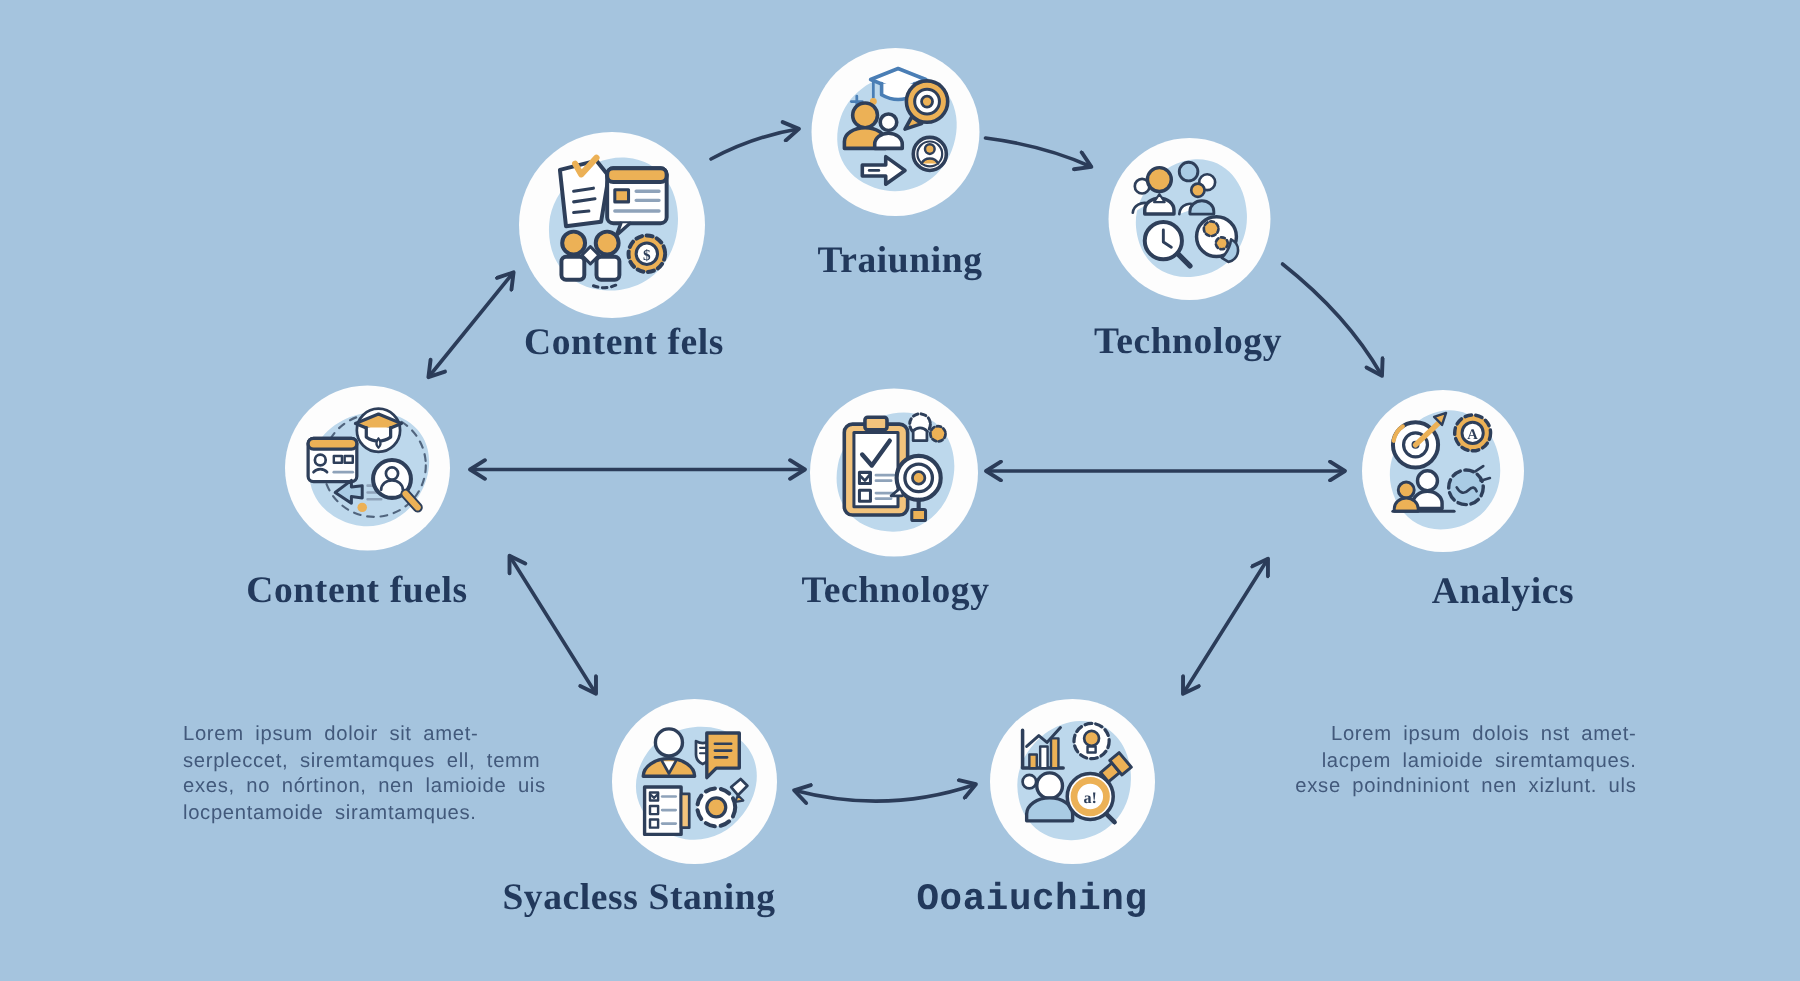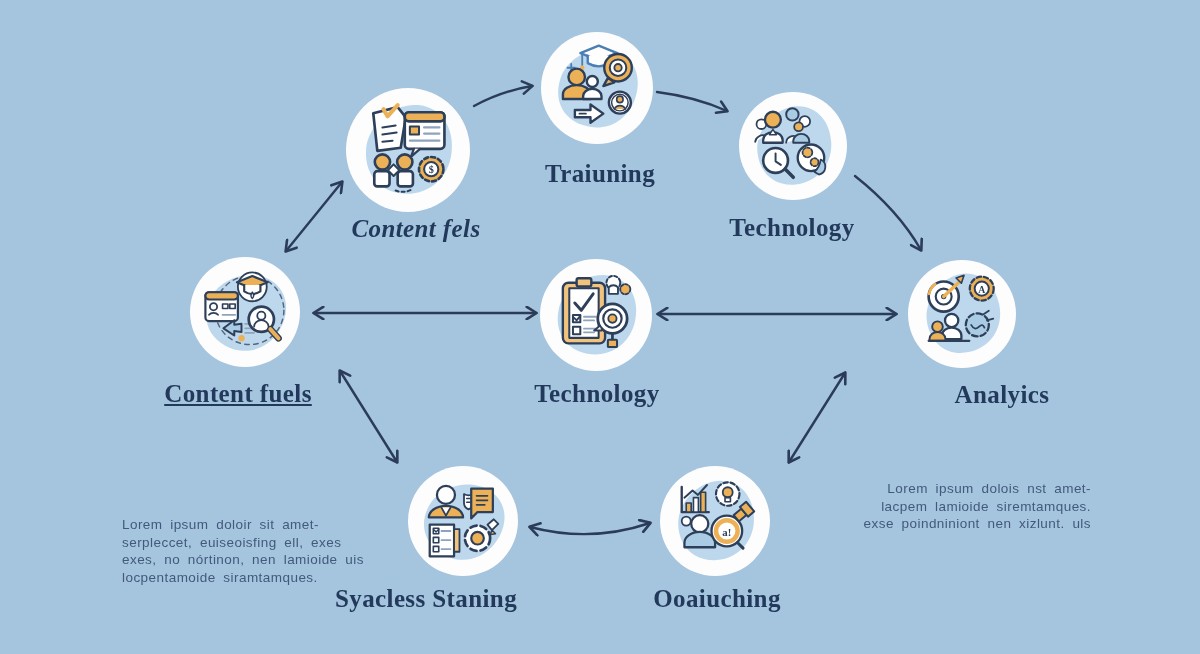--- a/index.html
+++ b/index.html
@@ -67,21 +67,21 @@
         <circle cx="47" cy="62" r="7.5" fill="#ecb156"></circle>
         <rect x="40" y="71" width="15" height="15" rx="3" fill="#fff"></rect>
         <rect x="32" y="66" width="8" height="8" transform="rotate(45 36 70)" fill="#fff" stroke-width="2"></rect>
         <circle cx="73" cy="69" r="12" fill="#ecb156" stroke-dasharray="4 3"></circle>
         <circle cx="73" cy="69" r="7" fill="#fff" stroke-width="2"></circle>
         <text x="73" y="73" font-size="10" font-weight="bold" fill="#2e3f5a" stroke="none" text-anchor="middle" font-family="'Liberation Serif',serif">$</text>
         <path d="M38 90 q8 3 16 -1" stroke-dasharray="3 3" stroke-width="2"></path>
       </g>
     </svg>
   </div>
-  <div class="node-label" style="left:416px;top:215px;font-style:italic;">Content fels</div>
+  <div class="node-label" style="left:416px;top:215px;">Content fels</div>
 
   <div class="node" style="left:541px;top:32px;width:112px;height:112px;">
     <svg viewBox="0 0 100 100">
       <path d="M60 6 C84 8 96 30 93 53 C90 78 70 95 45 93 C21 91 7 73 9 49 C11 25 36 4 60 6Z" fill="#bdd8ec" transform="rotate(14 50 50)"></path>
       <g stroke="#2e3f5a" stroke-width="2.6" fill="none" stroke-linecap="round" stroke-linejoin="round">
         <path d="M52 4 L72 12 L52 20 L32 12 Z" fill="#fff" stroke="#4a7eb5"></path>
         <path d="M40 15 v8 q12 7 24 0 v-8" fill="#fff" stroke="#4a7eb5"></path>
         <path d="M34 13 v12" stroke="#4a7eb5" stroke-width="2"></path>
         <circle cx="34" cy="28" r="2.5" fill="#ecb156" stroke="none"></circle>
         <path d="M18 28 h8 M22 24 v8" stroke="#4a7eb5" stroke-width="2"></path>
@@ -150,21 +150,21 @@
         <path d="M50 63 h16 M50 68 h14 M50 73 h10" stroke="#8fa3ba" stroke-width="2"></path>
         <circle cx="68" cy="58" r="14" fill="#fff" stroke-width="3"></circle>
         <circle cx="68" cy="54" r="4.5" fill="#fff" stroke-width="2"></circle>
         <path d="M60 66 a8 7 0 0 1 16 0" stroke-width="2"></path>
         <path d="M78 69 l9 10" stroke="#2e3f5a" stroke-width="7.5"></path>
         <path d="M78 69 l9 10" stroke="#ecb156" stroke-width="4.5"></path>
         <circle cx="46" cy="79" r="3.5" fill="#ecb156" stroke="none"></circle>
       </g>
     </svg>
   </div>
-  <div class="node-label" style="left:238px;top:380px;text-decoration:underline;">Content fuels</div>
+  <div class="node-label" style="left:238px;top:380px;">Content fuels</div>
 
   <div class="node" style="left:540px;top:259px;width:112px;height:112px;">
     <svg viewBox="0 0 100 100">
       <path d="M60 6 C84 8 96 30 93 53 C90 78 70 95 45 93 C21 91 7 73 9 49 C11 25 36 4 60 6Z" fill="#bdd8ec" transform="rotate(6 50 50)"></path>
       <g stroke="#2e3f5a" stroke-width="2.6" fill="none" stroke-linecap="round" stroke-linejoin="round">
         <circle cx="69" cy="15" r="7.5" fill="#fff" stroke-dasharray="3.5 2.5" stroke-width="2.2"></circle>
         <circle cx="82" cy="22" r="5.5" fill="#ecb156" stroke-dasharray="3 2" stroke-width="2"></circle>
         <path d="M64 20 a6.5 6.5 0 0 1 10 0 v7 h-10 Z" fill="#fff" stroke-width="2"></path>
         <rect x="14" y="15" width="46" height="66" rx="6" fill="#f2c37c"></rect>
         <rect x="21" y="21" width="32" height="54" fill="#fff" stroke-width="2.2"></rect>
@@ -260,25 +260,25 @@
         <circle cx="63" cy="61" r="12" fill="#fff" stroke="#ecb156" stroke-width="5"></circle>
         <text x="63" y="66" font-size="12" font-weight="bold" fill="#2e3f5a" stroke="none" text-anchor="middle" font-family="'Liberation Serif',serif">a!</text>
         <path d="M75 74 l6 6" stroke-width="3.4"></path>
         <g transform="rotate(-40 80 42)">
           <rect x="72" y="37" width="11" height="9" fill="#ecb156" stroke-width="2.2"></rect>
           <rect x="83" y="34.5" width="9" height="14" fill="#ecb156" stroke-width="2.2"></rect>
         </g>
       </g>
     </svg>
   </div>
-  <div class="node-label" style="left:717px;top:585px;">Ooaiuching</div>
-
-  <div class="para" style="left:122px;top:480px;width:235px;margin-top:36px;">
+  <div class="node-label" style="left:688px;top:585px;font-family:Liberation Mono, monospace;">Ooaiuching</div>
+
+  <div class="para" style="left:122px;top:480px;width:235px;">
     <div>Lorem ipsum doloir sit amet-</div>
-    <div>serpleccet, euiseoisfing ell, exes</div>
+    <div>serpleccet, siremtamques ell, temm</div>
     <div>exes, no nórtinon, nen lamioide uis</div>
     <div>locpentamoide siramtamques.</div>
   </div>
   <div class="para" style="left:841px;top:480px;width:250px;text-align:right;">
     <div>Lorem ipsum dolois nst amet-</div>
     <div>lacpem lamioide siremtamques.</div>
     <div>exse poindniniont nen xizlunt. uls</div>
   </div>
 
 </div>

